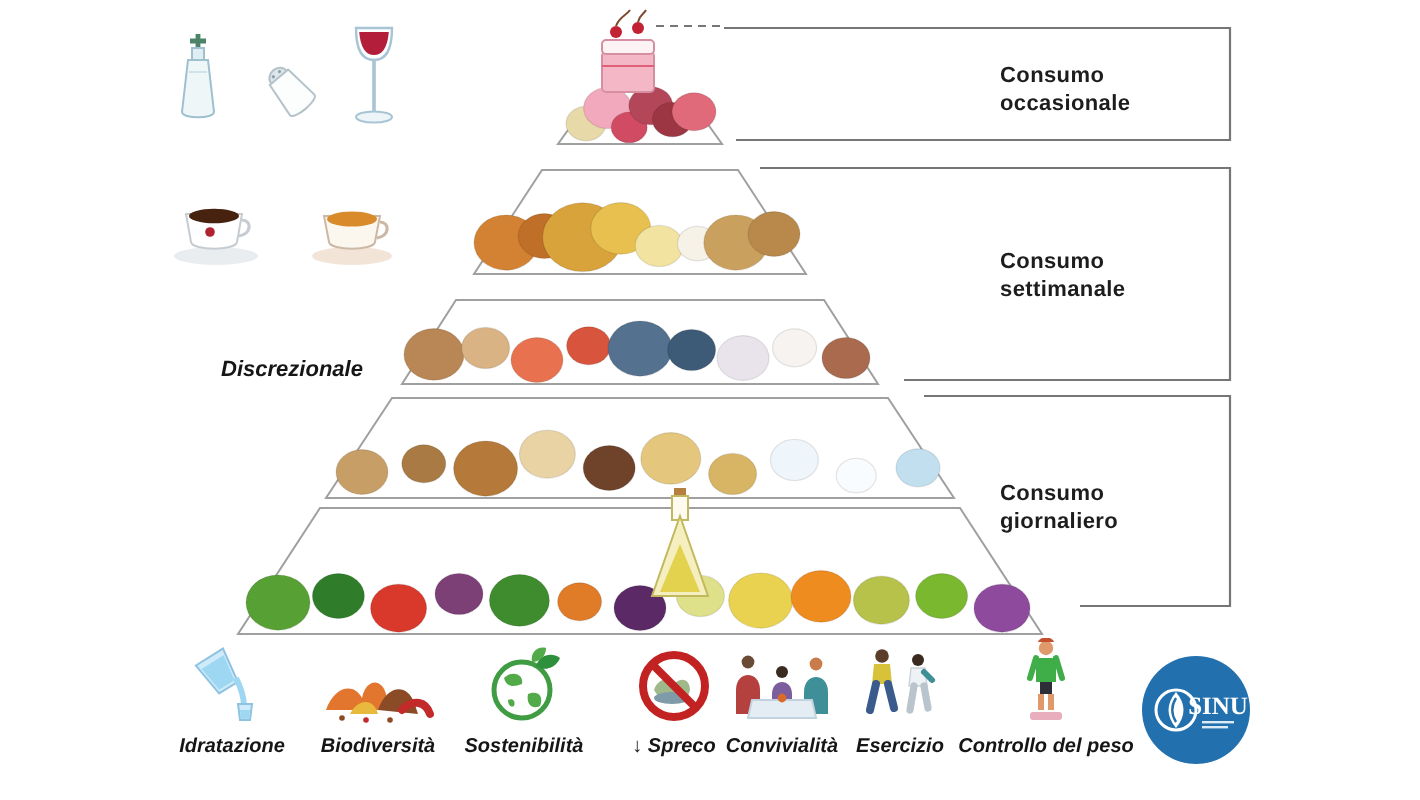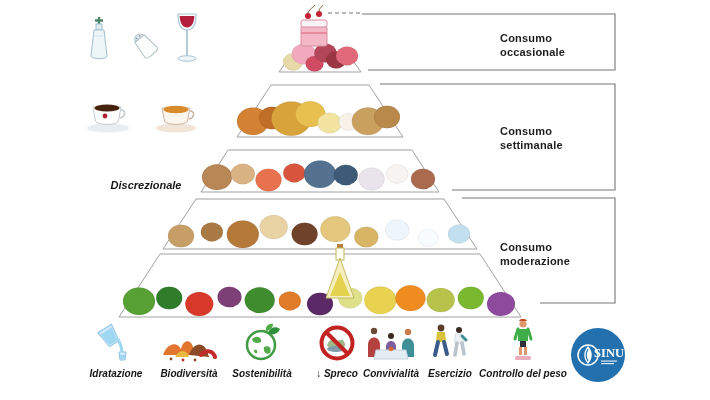--- a/index.html
+++ b/index.html
@@ -143,21 +143,21 @@
   <div class="blabel" style="left:500px;top:31px;">
     <div>Consumo</div>
     <div>occasionale</div>
   </div>
   <div class="blabel" style="left:500px;top:124px;">
     <div>Consumo</div>
     <div>settimanale</div>
   </div>
   <div class="blabel" style="left:500px;top:240px;">
     <div>Consumo</div>
-    <div>moderazione</div>
+    <div>giornaliero</div>
   </div>
 
   <div id="footer">
       <div class="footer-item" style="left: 74px; width: 84px;">
         <div class="icon-slot">
           <svg width="44" height="40" viewBox="0 0 44 40">
             <g transform="rotate(-32 16 14)">
               <path d="M8 4 h16 l-2.5 18 h-11 Z" fill="#cfeafa" stroke="#8fc3e2"></path>
               <path d="M9.5 7 h13 l-2 13.5 h-9 Z" fill="#9ed7f2"></path>
             </g>

